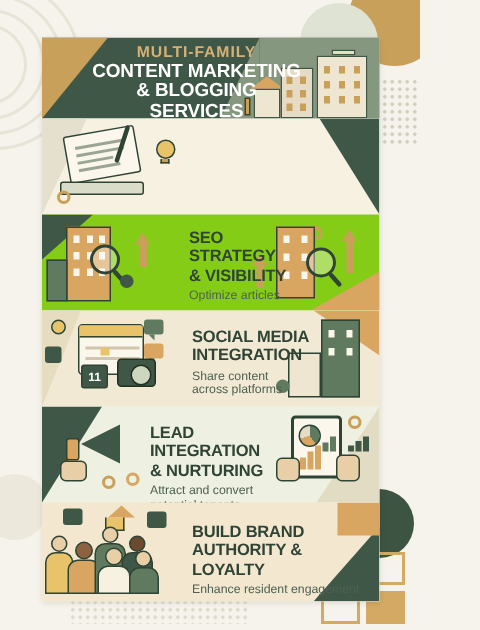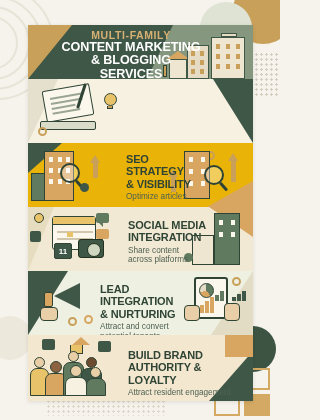--- a/index.html
+++ b/index.html
@@ -46,21 +46,21 @@
   .b-tall{right:8px;bottom:0;width:34px;height:42px;background:#efe6d2;border:1.4px solid #3f5747;}
   .b-tall2{right:44px;bottom:0;width:22px;height:34px;background:#e6dcc6;border:1.4px solid #3f5747;}
   .b-small{right:66px;bottom:0;width:18px;height:20px;background:#efe6d2;border:1.4px solid #3f5747;}
   .roof{position:absolute;width:0;height:0;}
   .win{position:absolute;background:#c9a05a;width:4px;height:5px;}
   .b-top{position:absolute;right:16px;bottom:42px;width:16px;height:4px;background:#e8dcc2;border:1.2px solid #3f5747;box-sizing:border-box;}
 
   
   .row{position:relative;height:64px;overflow:hidden;}
   .r1{background:#f6f1e1;}
-  .r2{background:#eab308;}
+  .r2{background:#84cc16;}
   .r3{background:#f2e9d4;}
   .r4{background:#eef0e2;}
   .r5{background:#f3e7d0;}
   .row .wedge-l{position:absolute;left:0;top:0;width:0;height:0;}
   .row .wedge-r{position:absolute;right:0;width:0;height:0;}
 
   .txt{position:absolute;z-index:6;}
   .ttl{color:#2f4435;font-weight:bold;font-size:11px;line-height:12.4px;letter-spacing:-.15px;}
   .sub{color:#4e6152;font-size:8.2px;line-height:9.6px;margin-top:2px;}
 
@@ -333,17 +333,17 @@
       <div class="ill person-h" style="left:42px;top:30px;width:12px;height:12px;background:#e8cfa8"></div>
       <div class="ill person-b" style="left:37px;top:42px;width:22px;height:19px;background:#f6f1e1"></div>
 
       <div class="ill person-h" style="left:62px;top:32px;width:11px;height:11px;background:#e8cfa8"></div>
       <div class="ill person-b" style="left:58px;top:43px;width:20px;height:18px;background:#5f7a5f"></div>
     </div>
 
     <div class="txt" style="left:100px;top:14px;width:120px">
       <div class="ttl">BUILD BRAND</div>
       <div class="ttl">AUTHORITY &amp; LOYALTY</div>
-      <div class="sub">Attract resident engagement</div>
+      <div class="sub">Enhance resident engagement</div>
     </div>
   </div>
 
 </div>
 
 </body></html>

